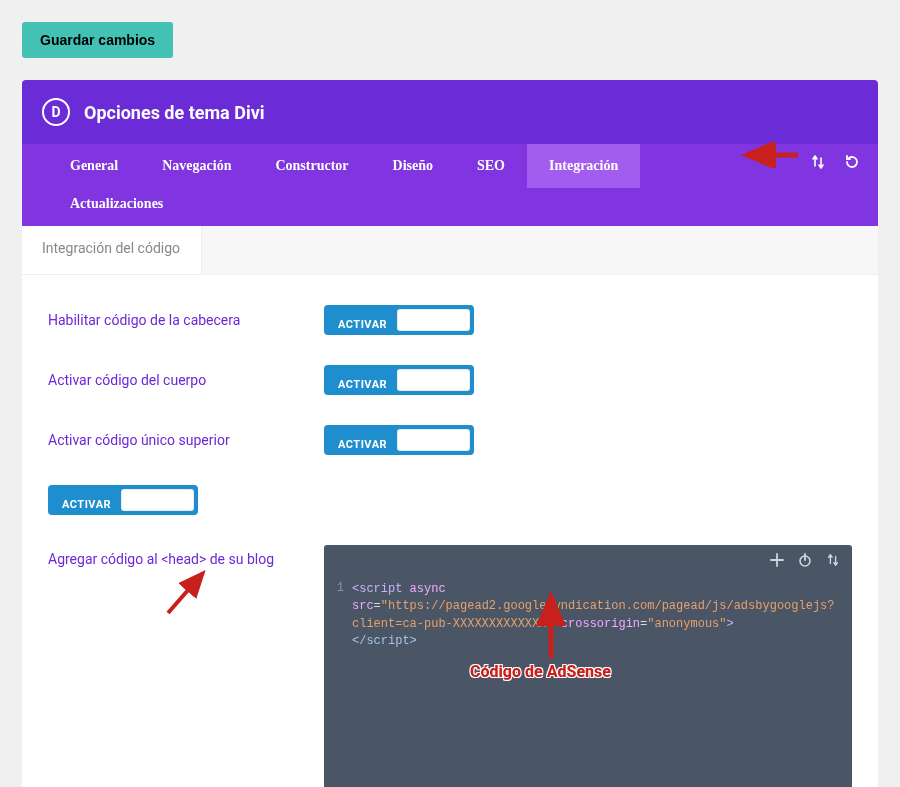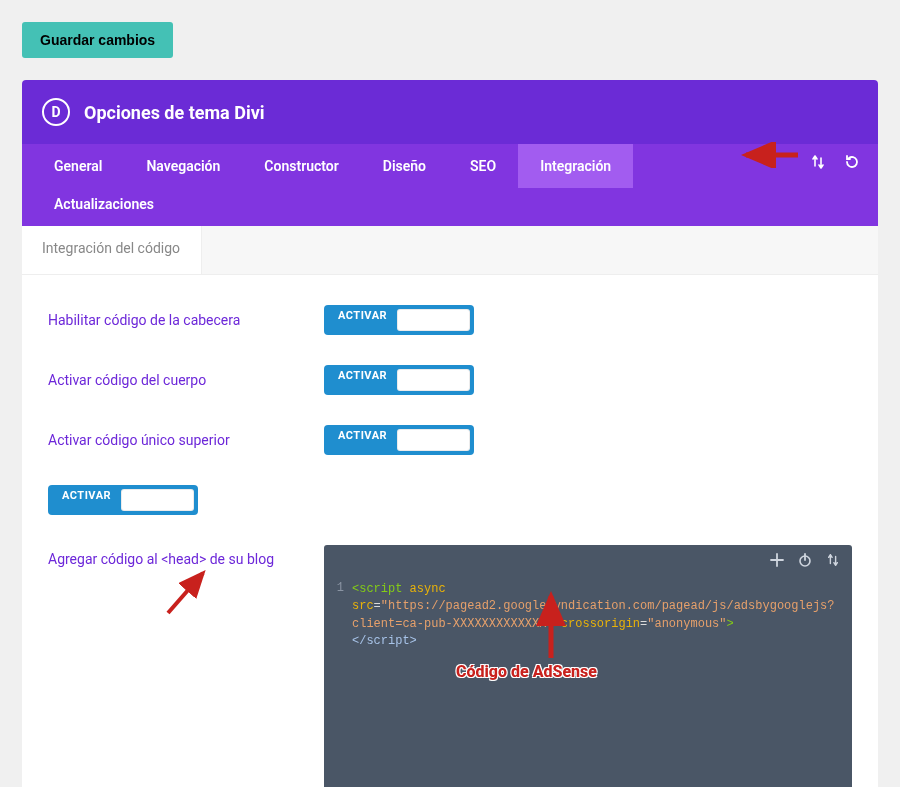--- a/index.html
+++ b/index.html
@@ -48,22 +48,23 @@
   }
   .panel-title {
     font-size: 18px;
     font-weight: 700;
   }
   .tab-bar {
     background: #8135e0;
     display: flex;
     align-items: center;
     flex-wrap: wrap;
-    padding: 0 10px;
+    padding: 0 26px;
     position: relative;
+    font-family: Liberation Serif, serif;
   }
   .tab {
     color: #fff;
     font-size: 14px;
     font-weight: 600;
     padding: 14px 22px;
     cursor: pointer;
     white-space: nowrap;
   }
   .tab.active {
@@ -95,21 +96,21 @@
     align-items: center;
     margin-bottom: 30px;
   }
   .row-label {
     width: 276px;
     font-size: 14px;
     color: #6d28d9;
   }
   .toggle {
     display: inline-flex;
-    align-items: flex-start;
+    align-items: flex-end;
     background: #1f8ecf;
     border-radius: 4px;
     padding: 4px;
     height: 30px;
     cursor: pointer;
     width: 150px;
   }
   .toggle-label {
     color: #fff;
     font-size: 11px;
@@ -162,22 +163,22 @@
     padding-right: 8px;
     user-select: none;
     width: 16px;
   }
   .code-text {
     flex: 1;
     white-space: pre-wrap;
     word-break: break-all;
     line-height: 1.45;
   }
-  .tok-tag   { color: #84cc16; }
-  .tok-attr  { color: #eab308; }
+  .tok-tag   { color: #c4b5fd; }
+  .tok-attr  { color: #f0abfc; }
   .tok-str   { color: #e6a06b; }
   .tok-close { color: #a7c3e8; }
 
   
   .arrow {
     position: absolute;
     pointer-events: none;
   }
   .arrow svg { display: block; }
 
@@ -342,16 +343,16 @@
 <div class="arrow" style="left:536px; top:590px;">
   <svg width="30" height="70" viewBox="0 0 30 70">
     <defs>
         <marker id="ah3" markerWidth="8" markerHeight="8" refX="6" refY="3" orient="auto">
           <path d="M0,0 L7,3 L0,6 Z" fill="#c8211d"></path>
         </marker>
       </defs>
     <path d="M15 68 L15 6" stroke="#c8211d" stroke-width="5" marker-end="url(#ah3)"></path>
   </svg>
 </div>
-<div class="annot-label" style="left:456px; top:662px;">Código de AdSense</div>
+<div class="annot-label" style="left:470px; top:662px;">Código de AdSense</div>
 
 
 
 
 </body></html>

